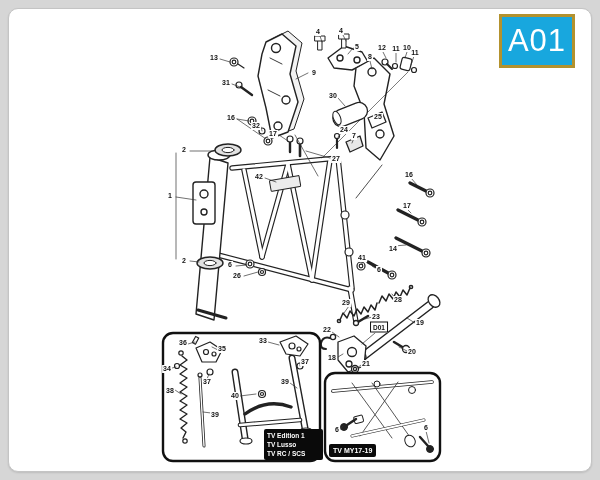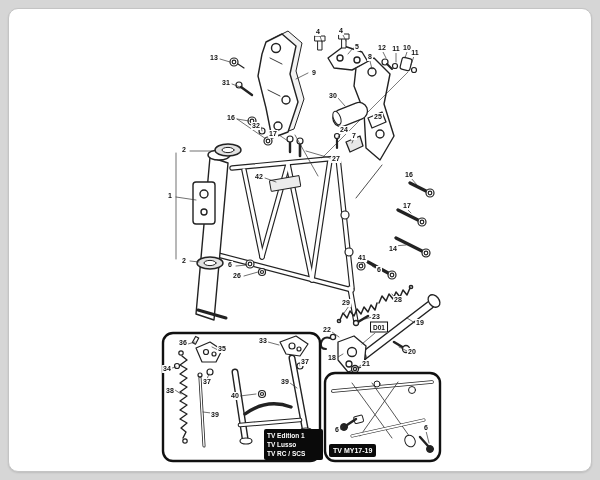--- a/index.html
+++ b/index.html
@@ -315,13 +315,14 @@
 
   <div class="ref-box">D01</div>
 
   <div class="variant-left">
     <div>TV Edition 1</div>
     <div>TV Lusso</div>
     <div>TV RC / SCS</div>
   </div>
   <div class="variant-right">TV MY17-19</div>
 
+  <div class="badge" style="background: rgb(24, 167, 222); border-color: rgb(179, 146, 46);">A01</div>
 </div>
 
 </body></html>

